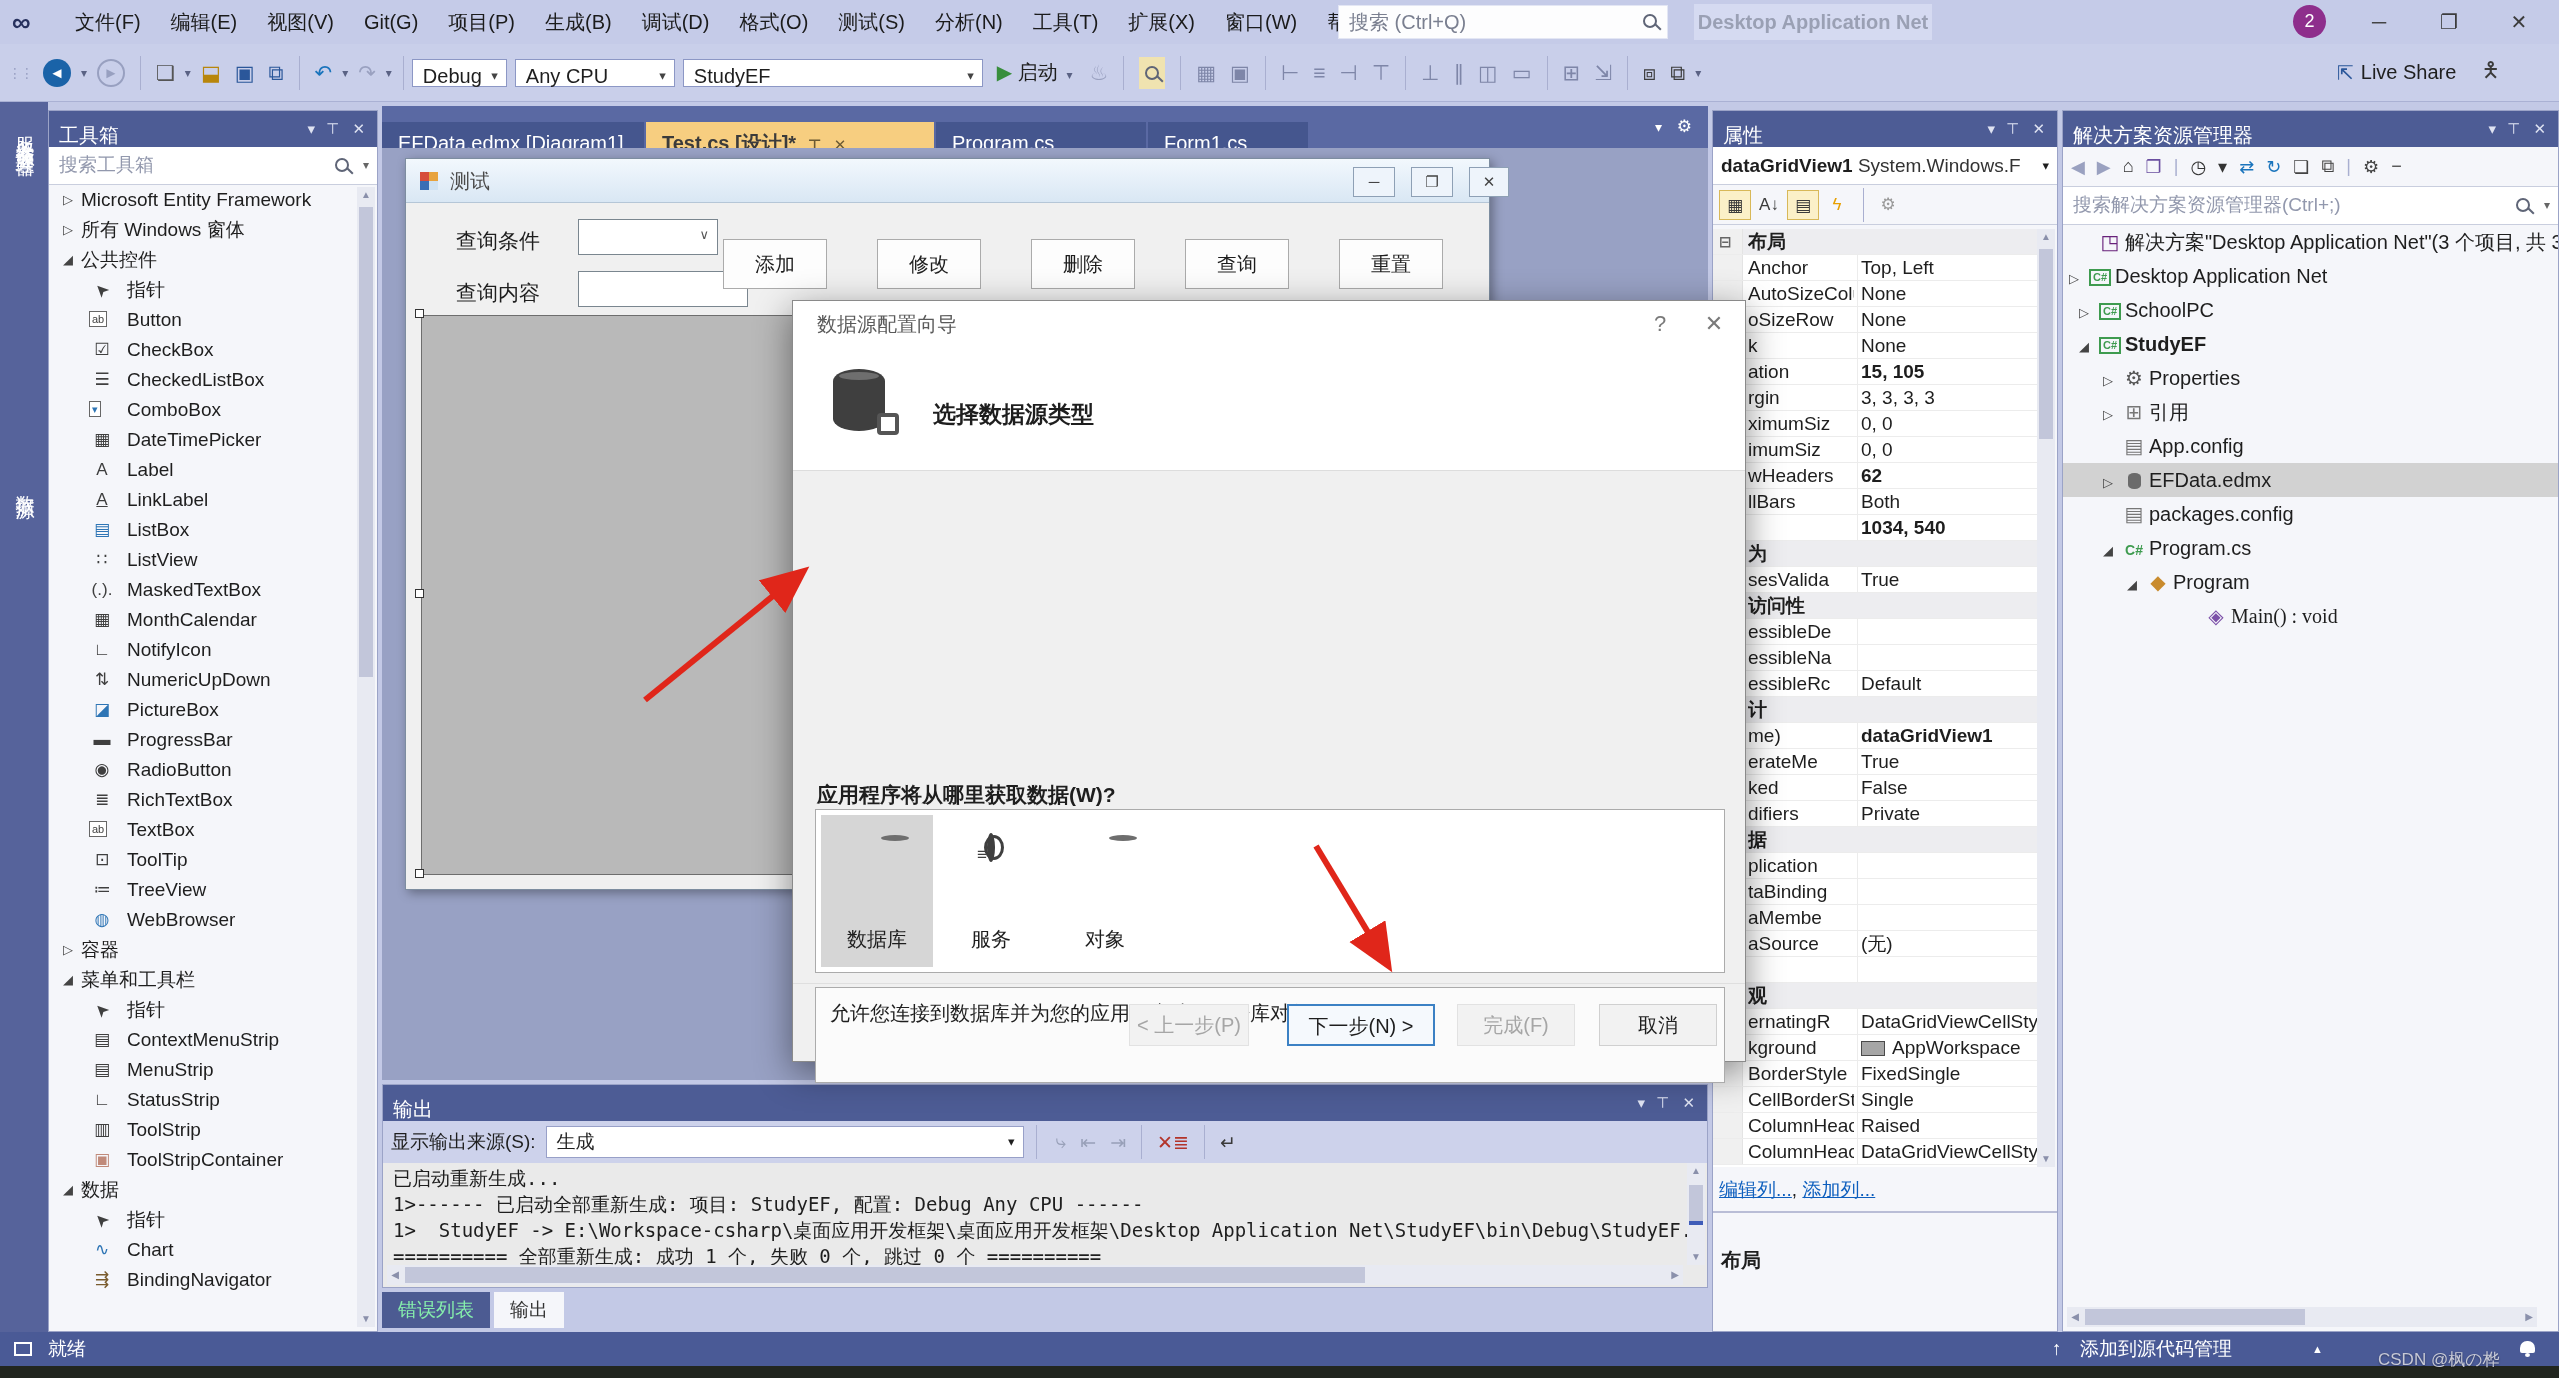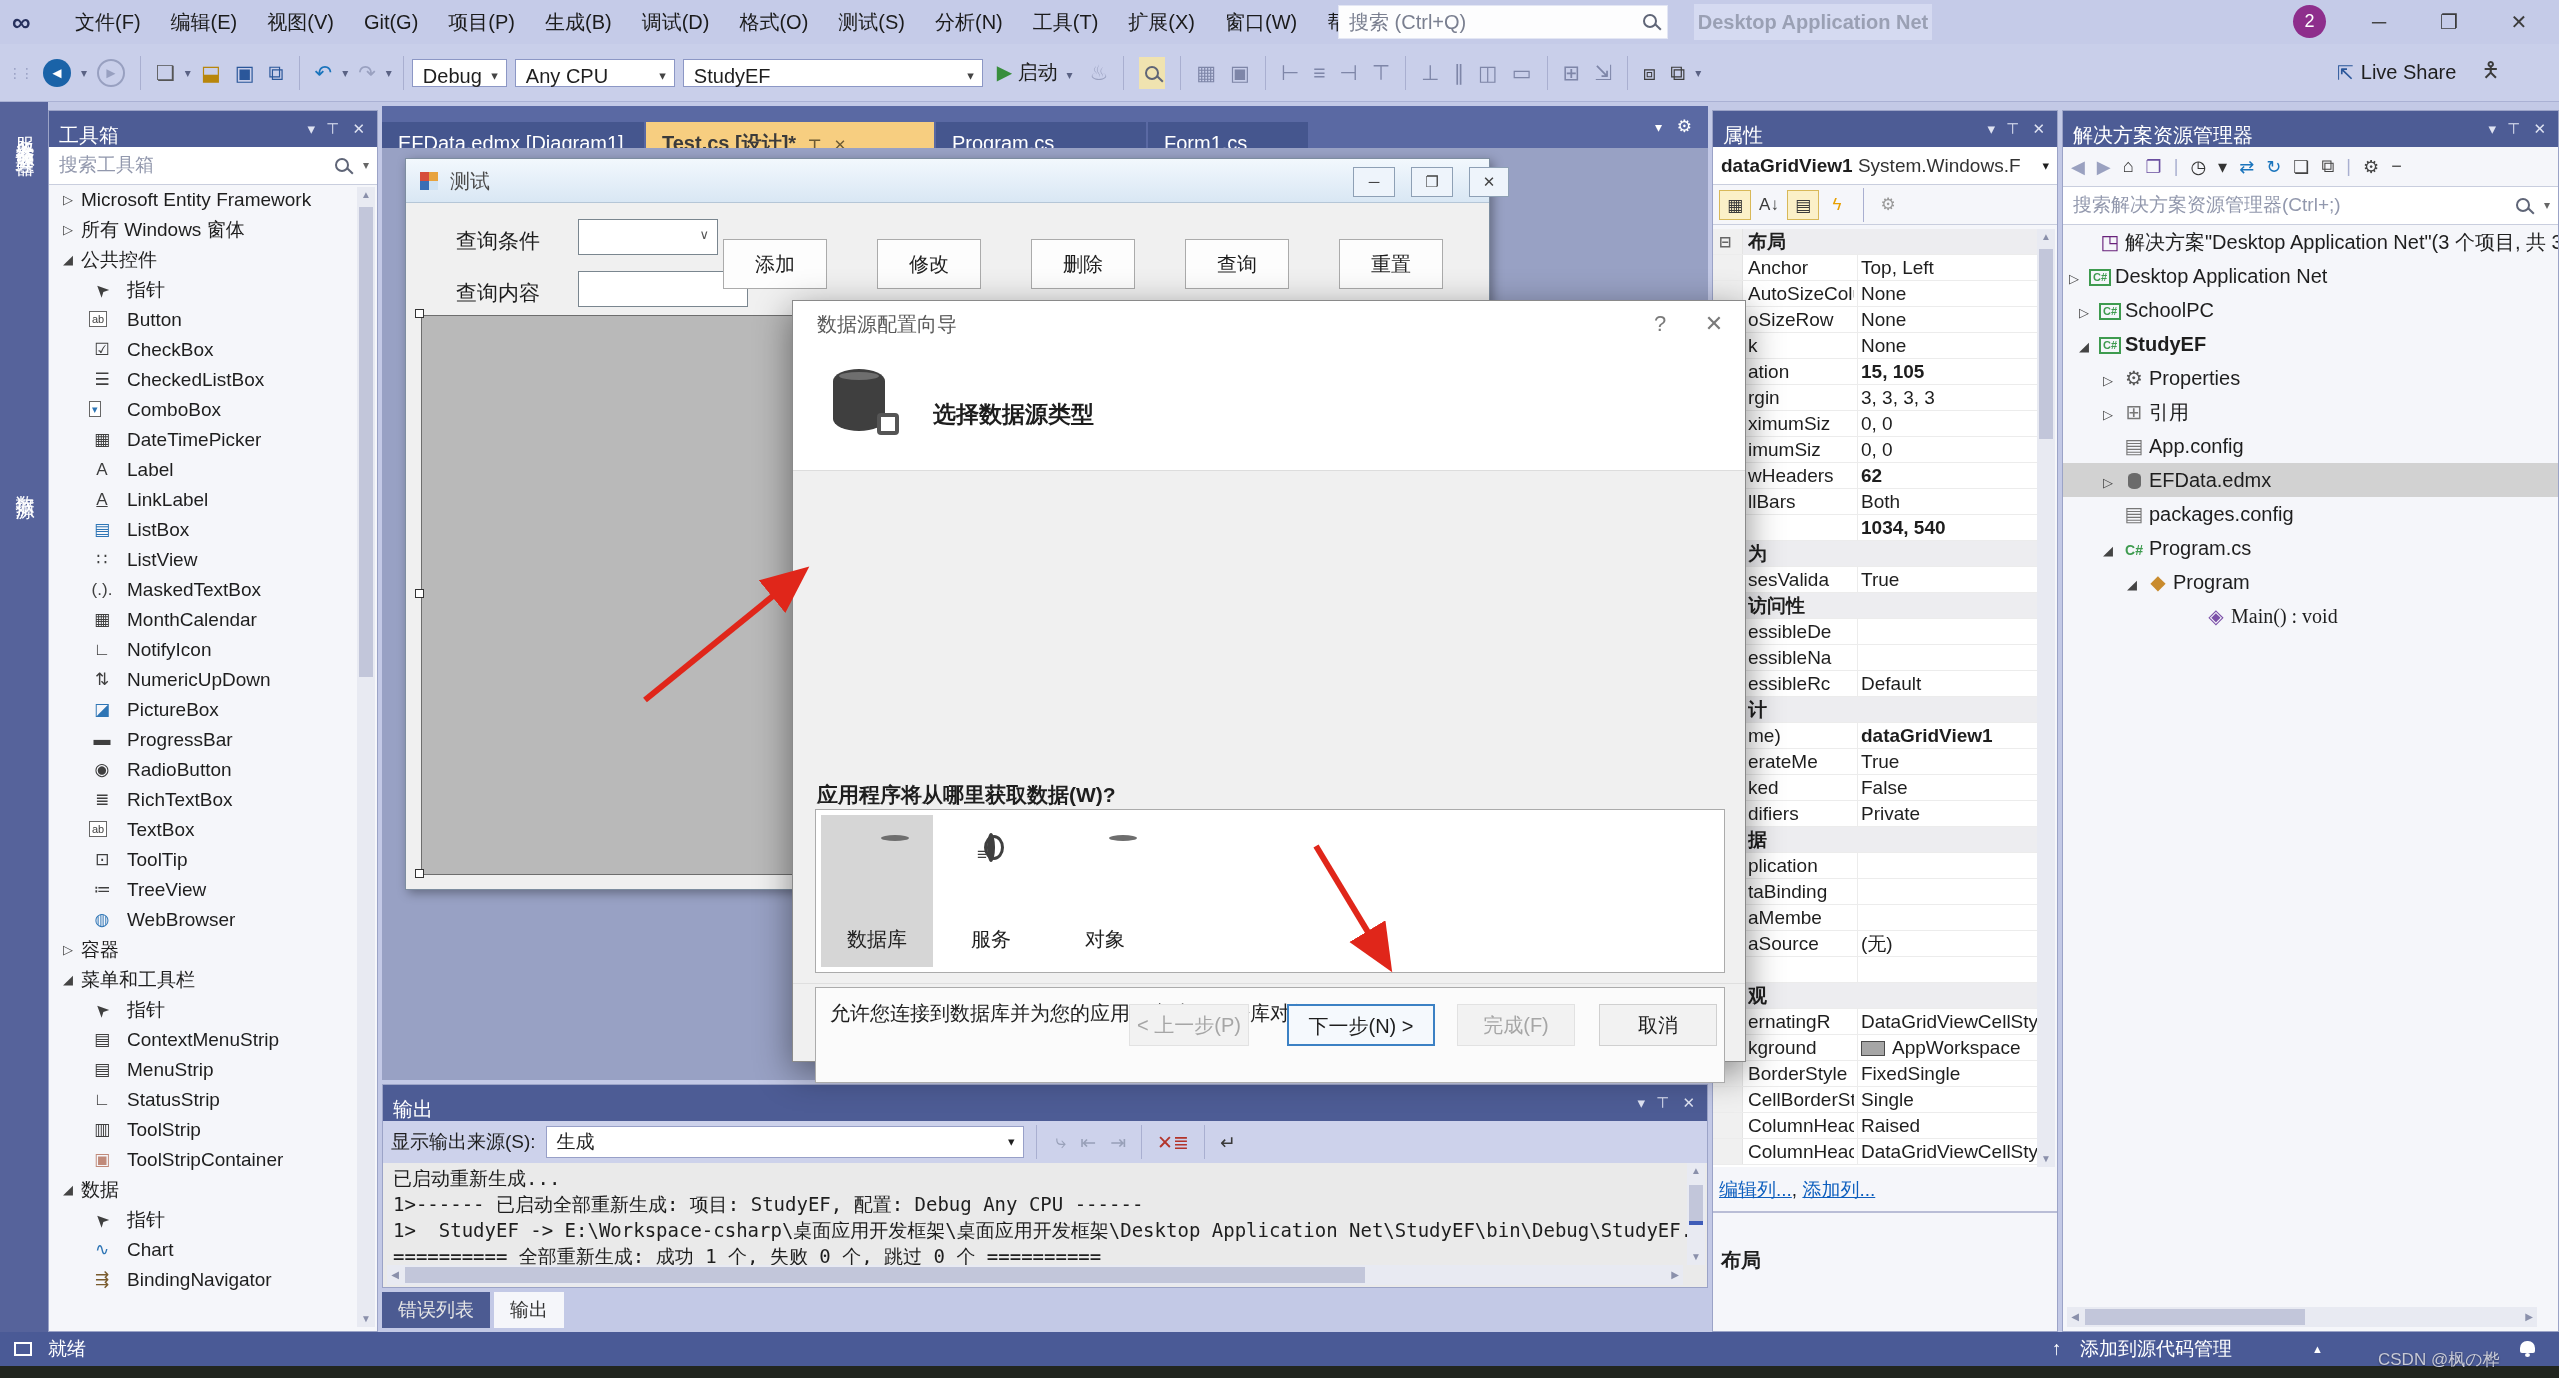--- a/index.html
+++ b/index.html
@@ -778,21 +778,21 @@
       <span class="sa" style="bottom:0;">▼</span>
     </div>
     <div class="hscroll" style="left:4px; bottom:2px; width:1296px;">
       <span class="sa" style="left:0;">◀</span>
       <span class="sthumb" style="left:18px; width:960px;"></span>
       <span class="sa" style="right:0;">▶</span>
     </div>
   </div>
 
   <div id="btm-tabs">
-      <div class="btab" style="left: 382px; position: absolute; background: rgb(76, 91, 146); color: #e5e5e5;">错误列表</div>
+      <div class="btab" style="left: 382px; position: absolute; background: rgb(76, 91, 146); color: #86efac;">错误列表</div>
       <div class="btab" style="left: 494px; position: absolute; background: rgb(245, 246, 250); color: rgb(51, 51, 51);">输出</div>
     </div>
 
   <div id="statusbar">
     <span class="stat-ico"></span>
     <span style="position:absolute;left:48px;top:0;line-height:34px;">就绪</span>
     <span style="position:absolute;left:2052px;top:0;line-height:34px;">↑</span>
     <span style="position:absolute;left:2080px;top:0;line-height:34px;">添加到源代码管理</span>
     <span style="position:absolute;left:2312px;top:0;line-height:34px;font-size:11px;">▲</span>
     <span class="bell" style="left:2520px;top:9px;"></span>

